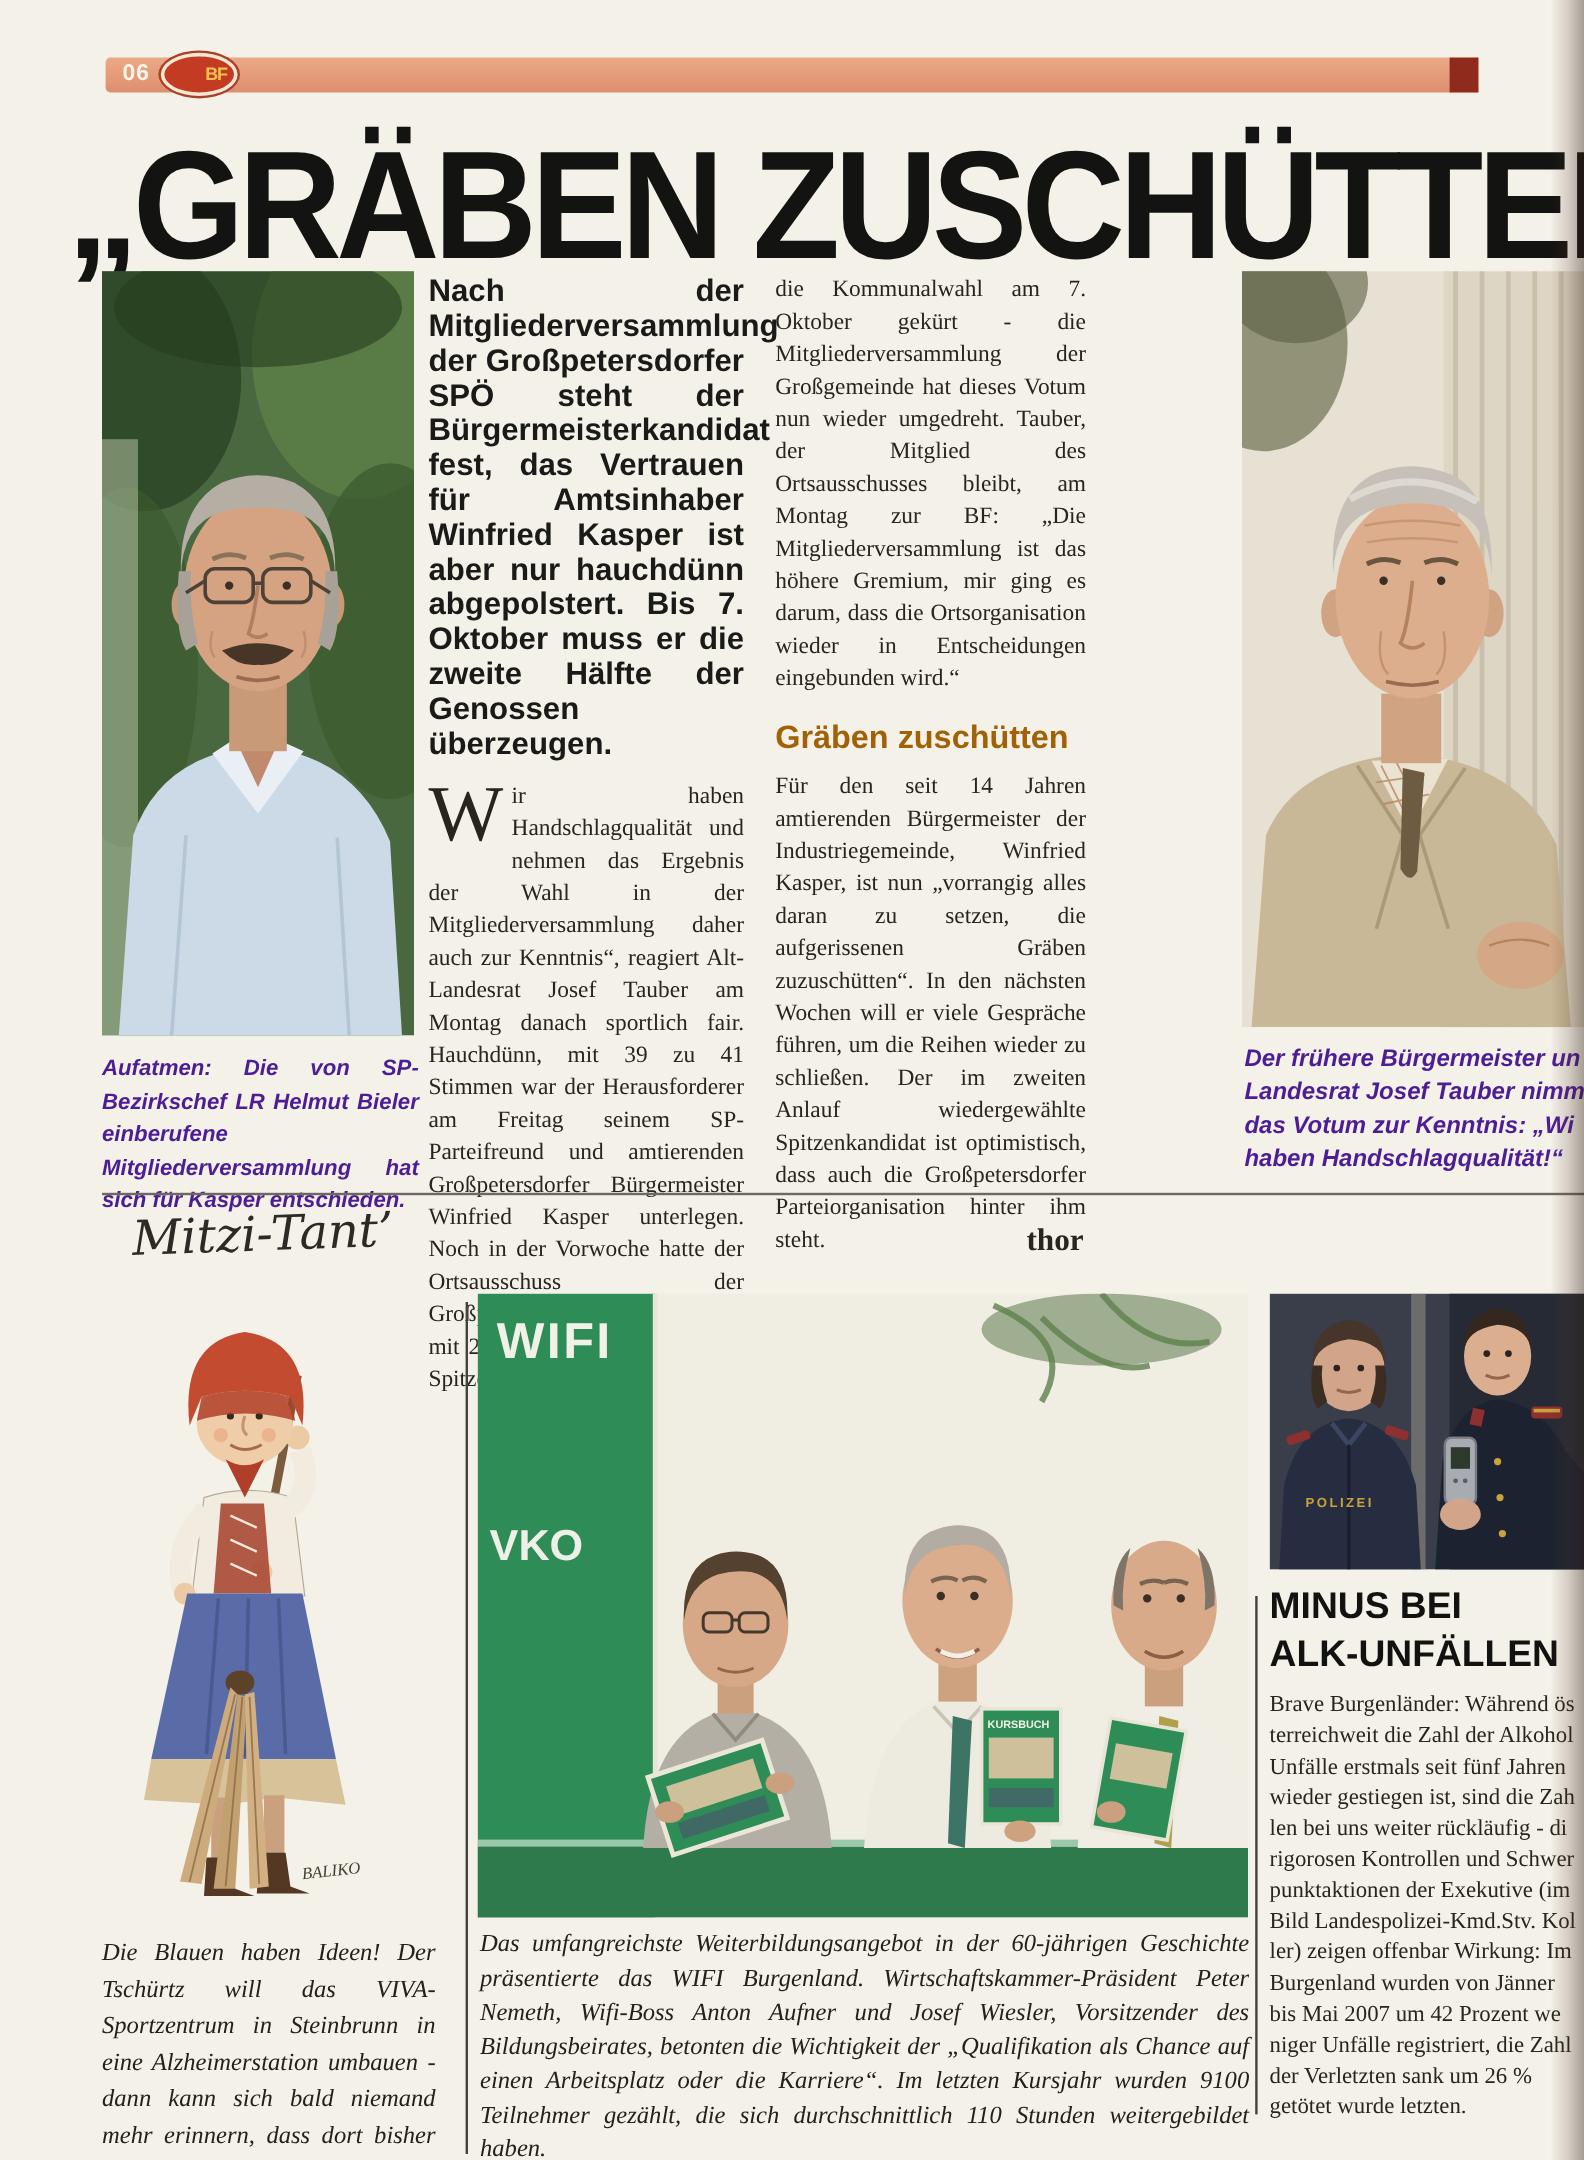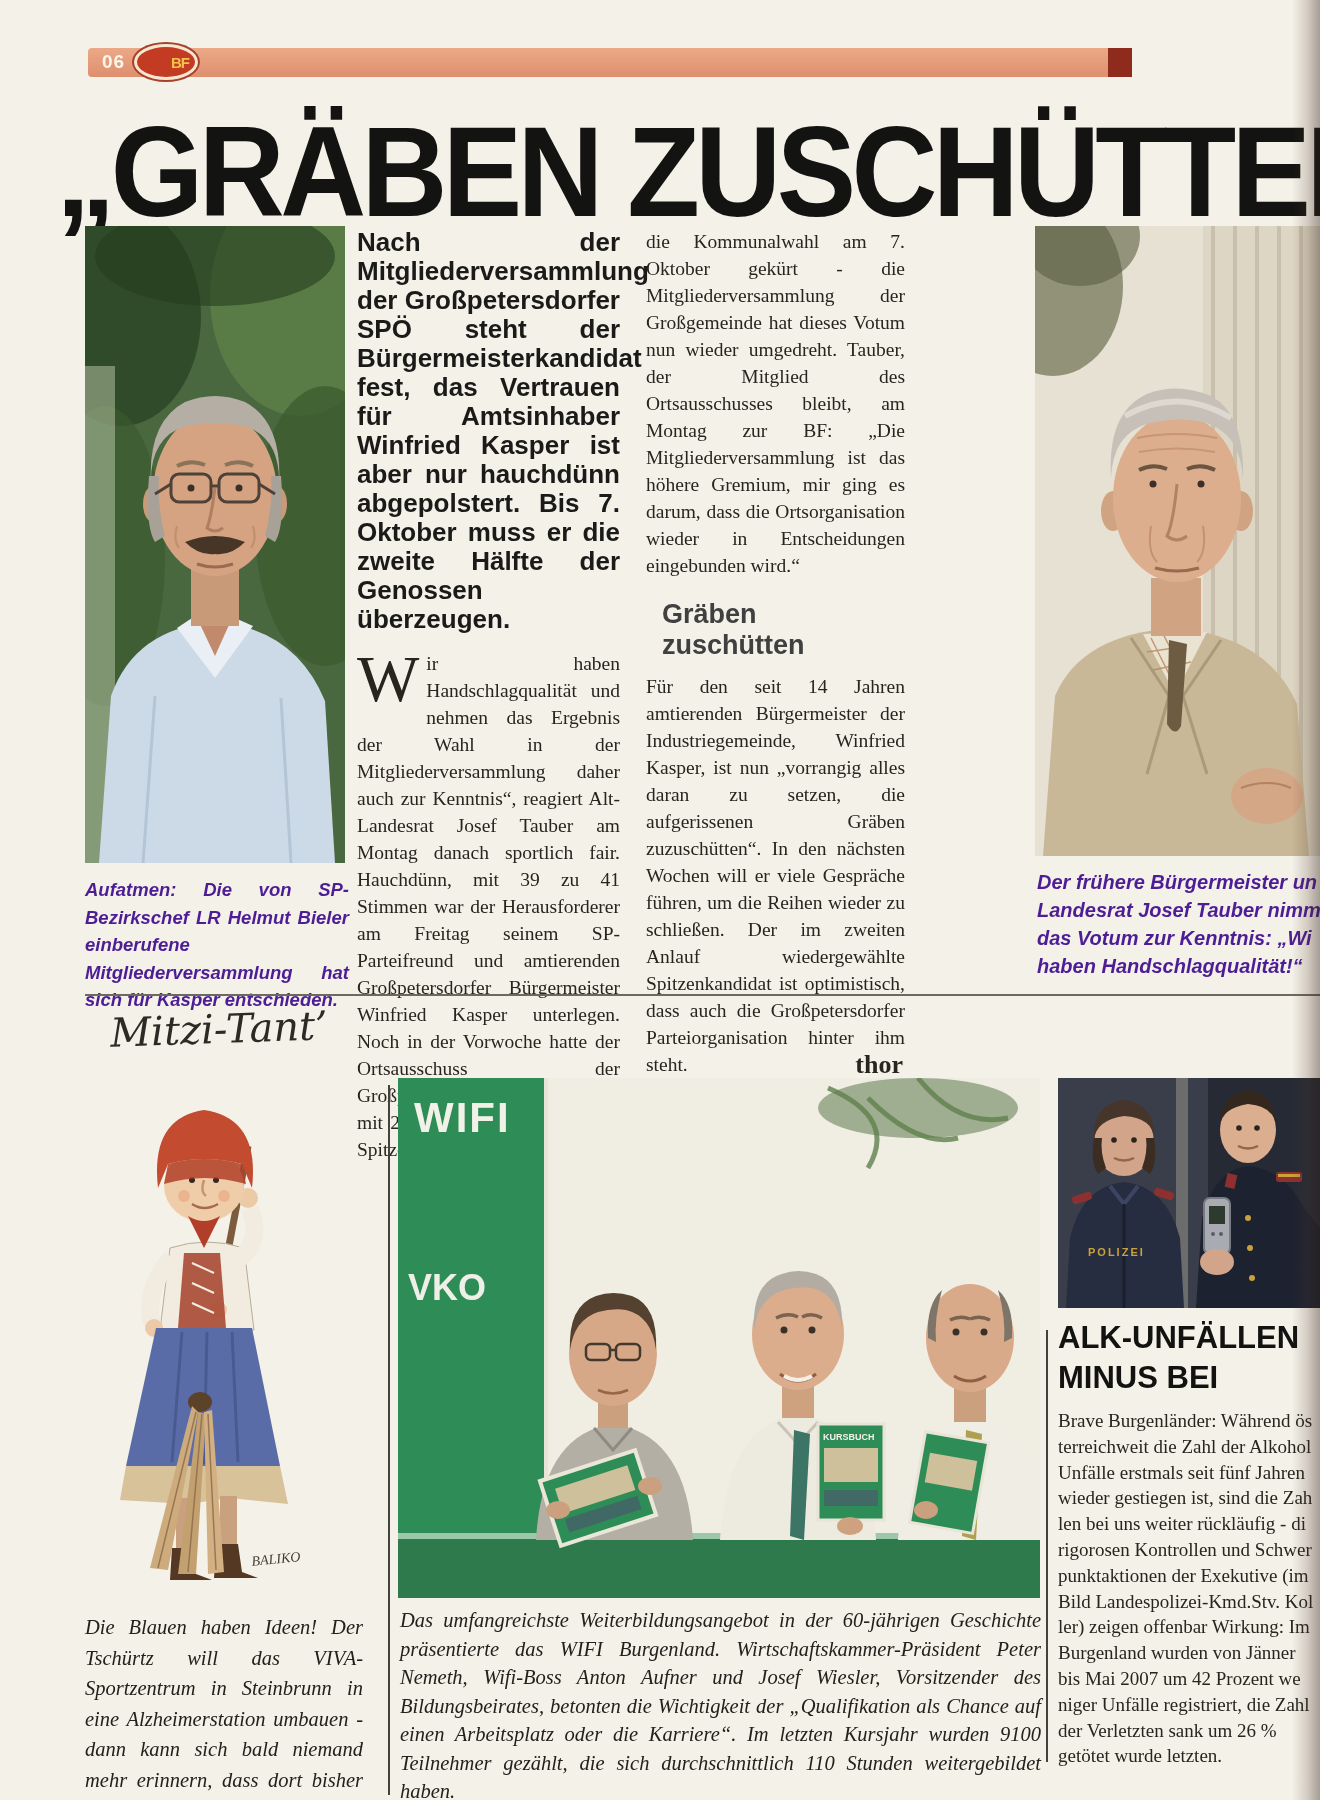--- a/index.html
+++ b/index.html
@@ -1,20 +1,20 @@
 <!DOCTYPE html>
 <html lang="de"><head>
 <meta charset="utf-8">
 <style>
   html,body{margin:0;padding:0;background:#cfcac0;}
   .page{position:relative;width:1320px;height:1800px;background:#f4f1e9;overflow:hidden;
         font-family:"Liberation Serif",serif;color:#26241f;}
 
   
-  .topbar{position:absolute;left:88px;top:48px;width:1044px;height:29px;
+  .topbar{position:absolute;left:88px;top:48px;width:1144px;height:29px;
           background:linear-gradient(#eca987,#dd8f6e);border-radius:4px 0 0 4px;}
   .pagenum{position:absolute;left:14px;top:3px;font:bold 19px "Liberation Sans",sans-serif;
            color:#fdf6ec;letter-spacing:1px;}
   .logo{position:absolute;left:46px;top:-4px;width:30px;height:30px;border-radius:50%;
         background:#c23b22;border:3px solid #f6e7d2;box-shadow:0 0 0 2px #a8402a;
         display:flex;align-items:center;justify-content:center;padding-left:28px;}
   .logo span{font:bold 15px "Liberation Sans",sans-serif;color:#f2c14e;letter-spacing:-1px;}
   .section{position:absolute;left:0;right:0;top:4px;text-align:center;
            font:bold 20px "Liberation Serif",serif;color:#fcf3da;
            text-shadow:1px 1px 1px rgba(110,50,25,.65);}
@@ -30,21 +30,21 @@
 
   
   .col{position:absolute;top:228px;}
   .col1{left:357px;width:263px;}
   .col2{left:646px;width:259px;}
   .intro{margin:0;font-family:"Liberation Sans",sans-serif;font-weight:bold;
          font-size:26px;line-height:29px;text-align:justify;color:#1a1a18;}
   .bodytext{margin:16px 0 0;font-size:19.5px;line-height:27px;text-align:justify;color:#28251f;}
   .col2 .first{margin-top:0;}
   .dropcap{float:left;font-size:66px;line-height:52px;padding:3px 7px 0 0;color:#28251f;}
-  .subhead{margin:20px 16px 12px;font:bold 27px "Liberation Sans",sans-serif;color:#404040;}
+  .subhead{margin:20px 0 12px;font:bold 27px "Liberation Sans",sans-serif;color:#a16207;}
   .author-line{text-align:right;font-weight:bold;font-size:26px;line-height:27px;
                margin-top:-27px;padding-right:2px;color:#28251f;}
 
   
   .capbold{font-family:"Liberation Sans",sans-serif;font-weight:bold;font-style:italic;color:#4c1d95;}
   .caption-left{position:absolute;left:85px;top:876px;width:264px;
                 font-size:18.5px;line-height:27.5px;text-align:justify;}
   .caption-right{position:absolute;left:1037px;top:868px;width:300px;
                  font-size:20px;line-height:28px;}
   .caption-right div{white-space:nowrap;}
@@ -319,22 +319,22 @@
     <rect x="220" y="96" width="22" height="3" fill="#c9a23c"></rect>
     <rect x="168" y="96" width="10" height="14" fill="#8e3030" transform="rotate(12 173 103)"></rect>
     <rect x="146" y="120" width="26" height="56" rx="6" fill="#a8acb2" stroke="#787c82" stroke-width="2"></rect>
     <rect x="151" y="128" width="16" height="18" fill="#2f3a2f"></rect>
     <circle cx="155" cy="156" r="2" fill="#5a5e64"></circle>
     <circle cx="163" cy="156" r="2" fill="#5a5e64"></circle>
     <ellipse cx="159" cy="184" rx="17" ry="13" fill="#d2a489"></ellipse>
   </svg>
 
   <div class="minus-headline">
+    <div>MINUS BEI</div>
     <div>ALK-UNFÄLLEN</div>
-    <div>MINUS BEI</div>
   </div>
   <div class="minus-body">
     <div>Brave Burgenländer: Während ös</div>
     <div>terreichweit die Zahl der Alkohol</div>
     <div>Unfälle erstmals seit fünf Jahren</div>
     <div>wieder gestiegen ist, sind die Zah</div>
     <div>len bei uns weiter rückläufig - di</div>
     <div>rigorosen Kontrollen und Schwer</div>
     <div>punktaktionen der Exekutive (im</div>
     <div>Bild Landespolizei-Kmd.Stv. Kol</div>

